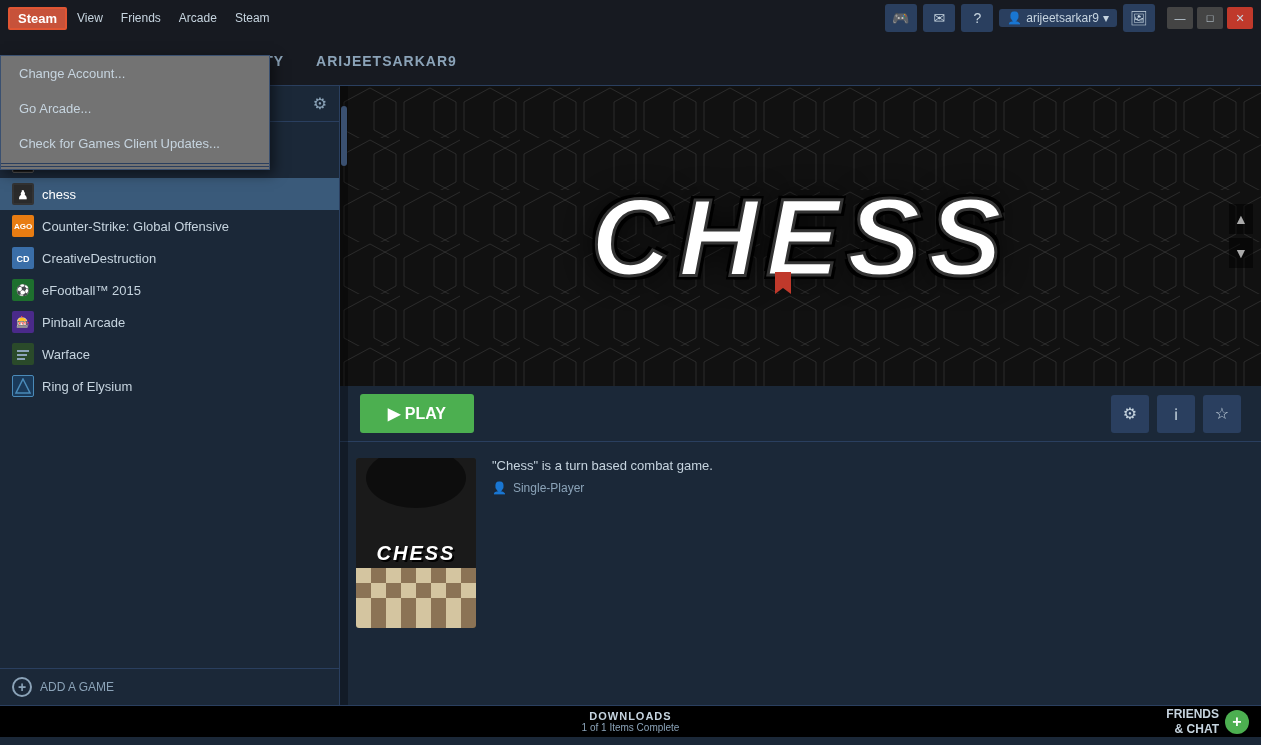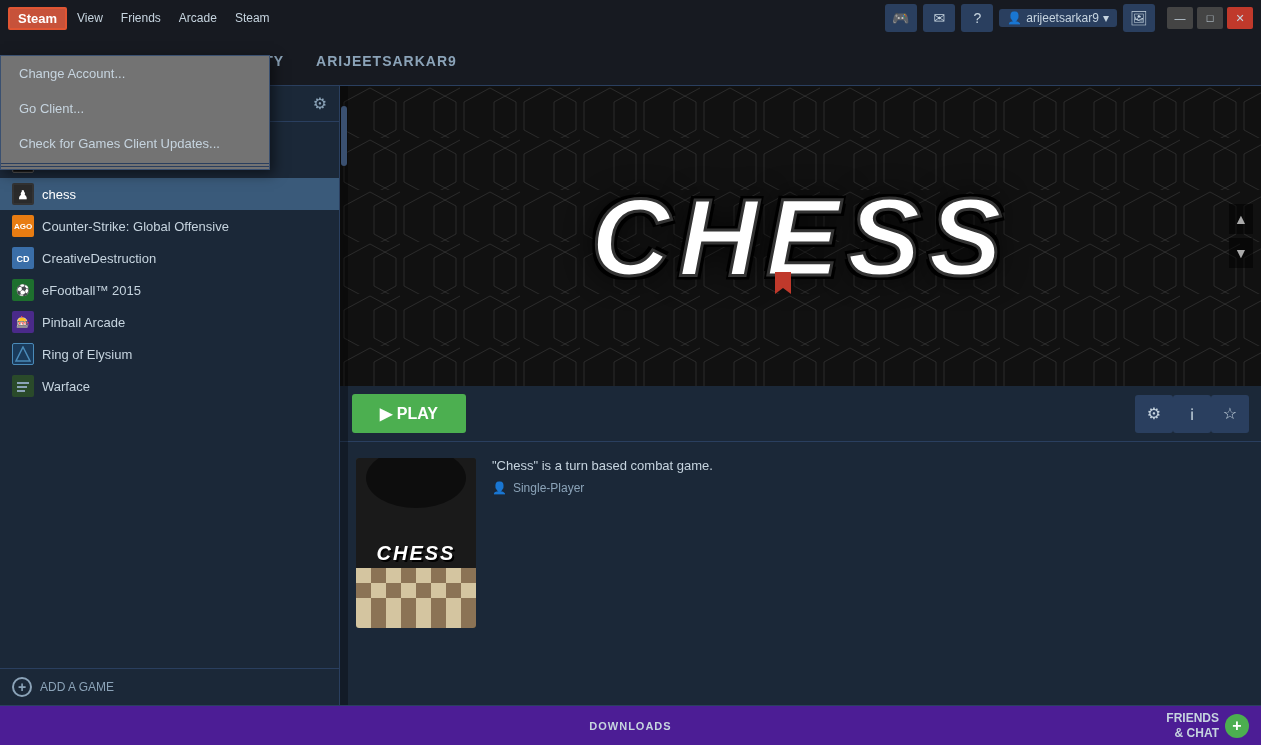--- a/index.html
+++ b/index.html
@@ -255,24 +255,24 @@
       width: 20px;
       height: 40px;
       cursor: pointer;
       font-size: 14px;
     }
 
     
     .action-bar {
       display: flex;
       align-items: center;
-      padding: 8px 12px;
+      padding: 8px 20px;
       background: #1b2838;
       border-bottom: 1px solid #2a3f5f;
-      gap: 0;
+      gap: 8px;
     }
     .play-btn {
       background: #4caf50;
       color: #fff;
       border: none;
       padding: 10px 28px;
       font-size: 16px;
       font-weight: bold;
       cursor: pointer;
       border-radius: 3px;
@@ -350,22 +350,22 @@
       align-items: center;
       gap: 6px;
       color: #8ba3b8;
       font-size: 12px;
     }
 
     
     .bottom-bar {
       display: flex;
       align-items: center;
-      background: #4c1d95;
-      height: 40px;
+      background: #000000;
+      height: 32px;
       padding: 0 12px;
       border-top: 1px solid #2a3f5f;
     }
     .downloads-info {
       flex: 1;
       text-align: center;
     }
     .downloads-title {
       font-size: 11px;
       font-weight: bold;
@@ -479,21 +479,21 @@
 
 <div class="nav-bar">
   <div style="width:60px"></div>
   <span class="nav-link">LIBRARY</span>
   <span class="nav-link">COMMUNITY</span>
   <span class="nav-link" style="text-transform:uppercase">arijeetsarkar9</span>
 </div>
 
 <div class="dropdown-menu">
   <div class="dropdown-item">Change Account...</div>
-  <div class="dropdown-item">Go Client...</div>
+  <div class="dropdown-item">Go Arcade...</div>
   <div class="dropdown-item">Check for Games Client Updates...</div>
   <div class="dropdown-divider"></div>
   <div class="dropdown-divider"></div>
 </div>
 
 <div class="main-layout">
 
   <div class="sidebar">
     <div class="sidebar-toolbar">
       <button class="sidebar-icon-btn">⊞</button>
@@ -555,38 +555,38 @@
       </div>
 
       <div class="game-item">
         <div class="game-icon" style="background:#4a2a8a;">
           <span style="font-size:11px;">🎰</span>
         </div>
         <span>Pinball Arcade</span>
       </div>
 
       <div class="game-item">
-        <div class="game-icon" style="background:#1a3a5a;border:1px solid #4a8ab8;">
-          <svg width="16" height="16" viewBox="0 0 16 16">
-              <polygon points="8,1 15,15 1,15" fill="none" stroke="#4a8ab8" stroke-width="1.5"></polygon>
-            </svg>
-        </div>
-        <span>Ring of Elysium</span>
-      </div>
-
-      <div class="game-item">
         <div class="game-icon" style="background:#2a4a2a;">
           <svg width="18" height="18" viewBox="0 0 18 18">
               <rect width="18" height="18" fill="#2a4a2a"></rect>
               <rect x="3" y="5" width="12" height="2" fill="#8ba3b8"></rect>
               <rect x="3" y="9" width="10" height="2" fill="#8ba3b8"></rect>
               <rect x="3" y="13" width="8" height="2" fill="#8ba3b8"></rect>
             </svg>
         </div>
         <span>Warface</span>
+      </div>
+
+      <div class="game-item">
+        <div class="game-icon" style="background:#1a3a5a;border:1px solid #4a8ab8;">
+          <svg width="16" height="16" viewBox="0 0 16 16">
+              <polygon points="8,1 15,15 1,15" fill="none" stroke="#4a8ab8" stroke-width="1.5"></polygon>
+            </svg>
+        </div>
+        <span>Ring of Elysium</span>
       </div>
     </div>
     <div class="add-game-bar">
       <div class="add-circle">+</div>
       <span>ADD A GAME</span>
     </div>
   </div>
 
   <div class="content-area">
 
@@ -684,20 +684,21 @@
 
   <div class="scroll-indicator" style="position:absolute;right:calc(1261px - 340px - 8px);top:86px;width:8px;height:calc(745px - 86px - 40px);background:rgba(0,0,0,0.3);">
     <div class="scroll-thumb" style="margin-top:20px;"></div>
   </div>
 </div>
 
 <div class="bottom-bar">
   <div style="flex:1"></div>
   <div class="downloads-info">
     <div class="downloads-title">DOWNLOADS</div>
+    <div class="downloads-sub">1 of 1 Items Complete</div>
   </div>
   <div style="flex:1;display:flex;justify-content:flex-end;align-items:center;">
     <div class="friends-chat-btn">
       <span style="line-height:1.2;white-space:pre;">FRIENDS
 &amp; CHAT</span>
       <button class="friends-plus-btn">+</button>
     </div>
   </div>
 </div>
 

